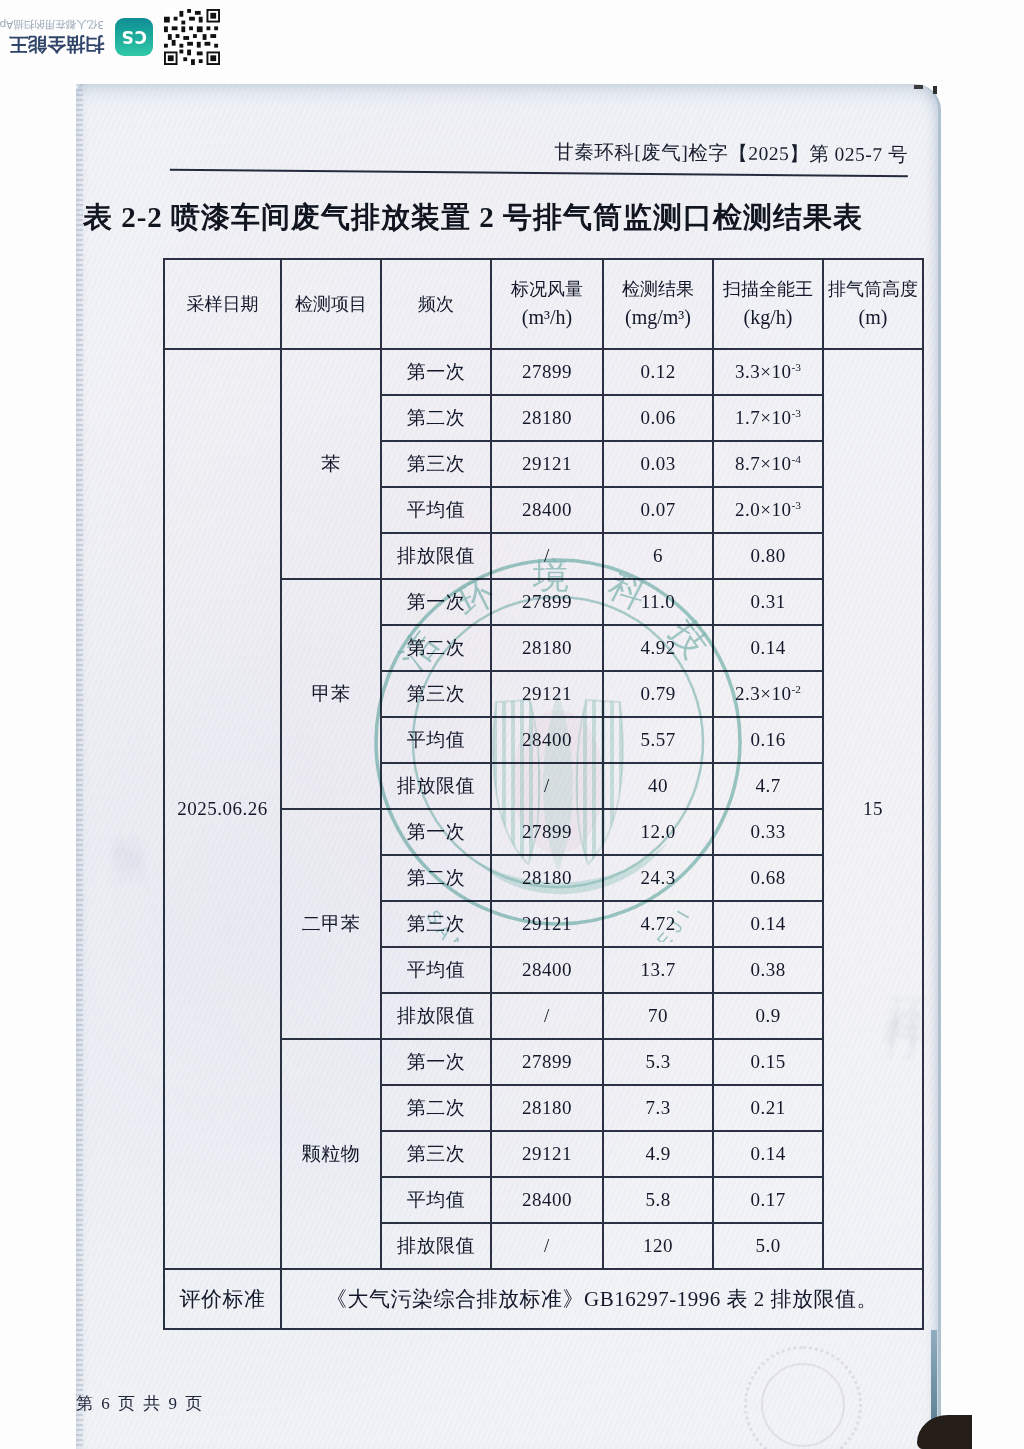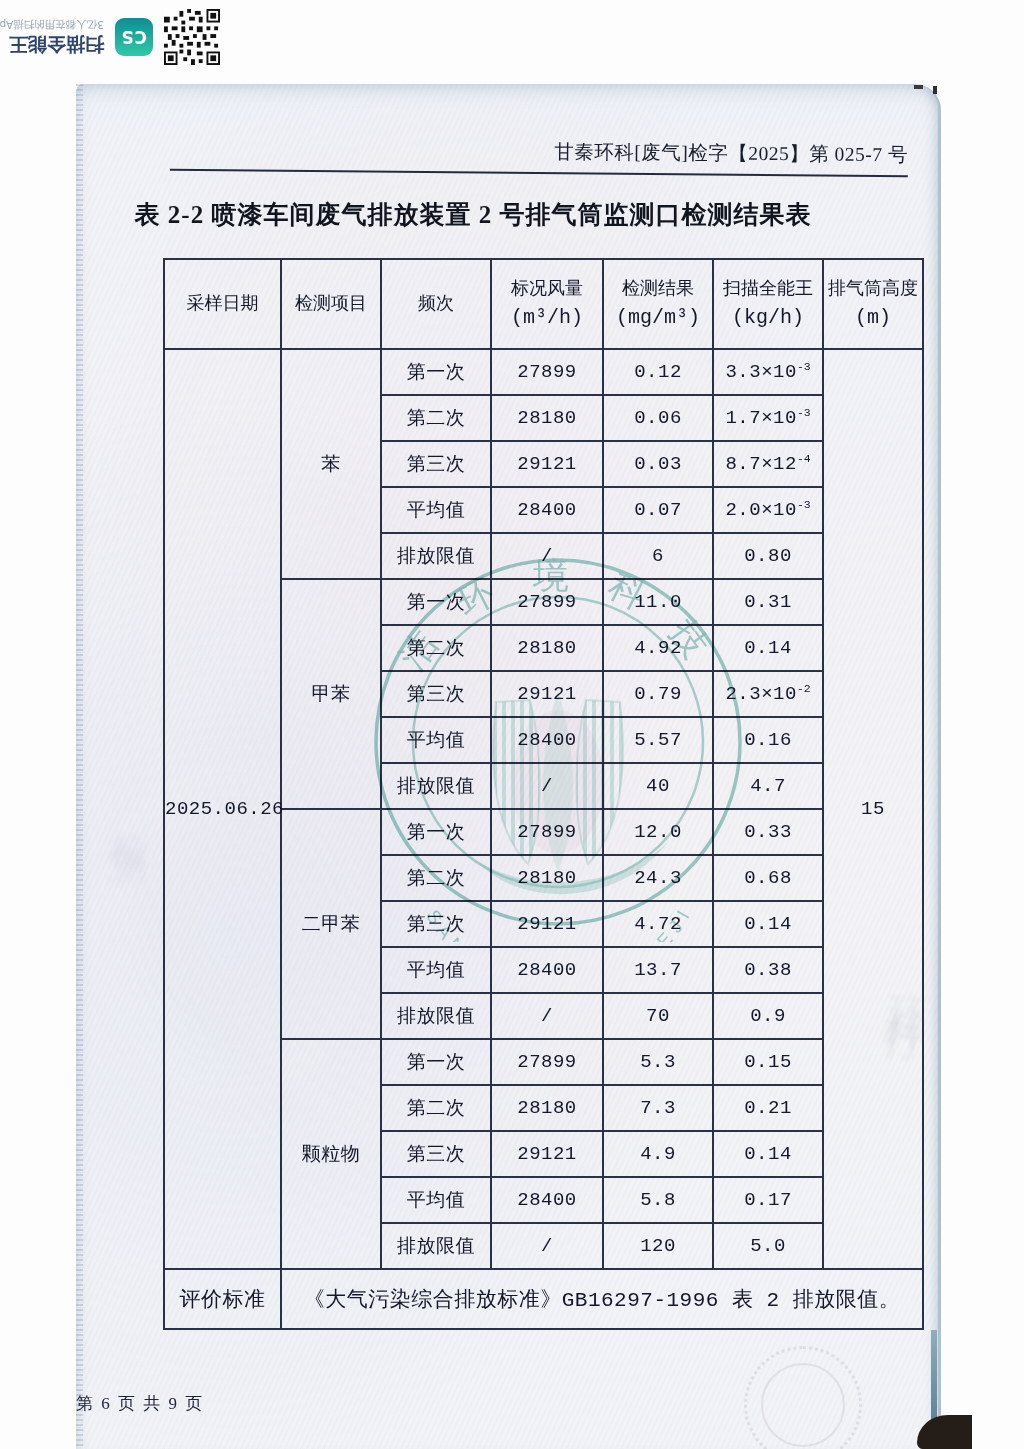--- a/index.html
+++ b/index.html
@@ -37,25 +37,25 @@
     color:#fff;font-weight:bold;font-size:17px;letter-spacing:.5px;}
   .cam-texts{display:flex;flex-direction:column;line-height:1.15;}
   .cam-title{font-size:19px;font-weight:bold;color:#2f4468;white-space:nowrap;}
   .cam-tag{font-size:10.5px;color:#9aa6b6;margin-top:3px;white-space:nowrap;}
 
   
   .refline{position:absolute;left:94px;top:54px;width:738px;text-align:right;
     font-size:19.5px;font-weight:500;letter-spacing:.5px;color:#171d2c;
     padding-bottom:7px;border-bottom:2.5px solid #242b3c;transform:rotate(.5deg);}
   .doc-title{position:absolute;left:0;top:114px;width:794px;text-align:center;
-    font-size:25px;font-weight:bold;letter-spacing:1px;color:#10151f;}
+    font-size:29px;font-weight:bold;letter-spacing:1px;color:#10151f;}
 
   
   table.res{position:absolute;left:87px;top:174px;width:759px;border-collapse:collapse;
-    table-layout:fixed;background:transparent;font-family:Liberation Mono, monospace;}
+    table-layout:fixed;background:transparent;}
   table.res th,table.res td{border:2px solid #2a3142;text-align:center;vertical-align:middle;
     padding:0;color:#13182a;}
   table.res th{height:88px;font-size:18px;font-weight:500;line-height:1.45;}
   table.res td{height:44px;font-size:19px;letter-spacing:.5px;}
   .hu:empty{display:none;}
   .hu{font-size:20px;}
   td.gname{font-size:19px;letter-spacing:2px;}
   td.datec{font-size:19px;letter-spacing:.5px;}
   tr.evalr td{height:58px;font-size:21px;letter-spacing:.5px;}
   sup{font-size:.6em;vertical-align:super;letter-spacing:0;}
@@ -211,21 +211,21 @@
         <tr>
           <td>第二次</td>
           <td>28180</td>
           <td>0.06</td>
           <td><span>1.7×10</span><sup>-3</sup></td>
         </tr>
         <tr>
           <td>第三次</td>
           <td>29121</td>
           <td>0.03</td>
-          <td><span>8.7×12</span><sup>-4</sup></td>
+          <td><span>8.7×10</span><sup>-4</sup></td>
         </tr>
         <tr>
           <td>平均值</td>
           <td>28400</td>
           <td>0.07</td>
           <td><span>2.0×10</span><sup>-3</sup></td>
         </tr>
         <tr>
           <td>排放限值</td>
           <td>/</td>

